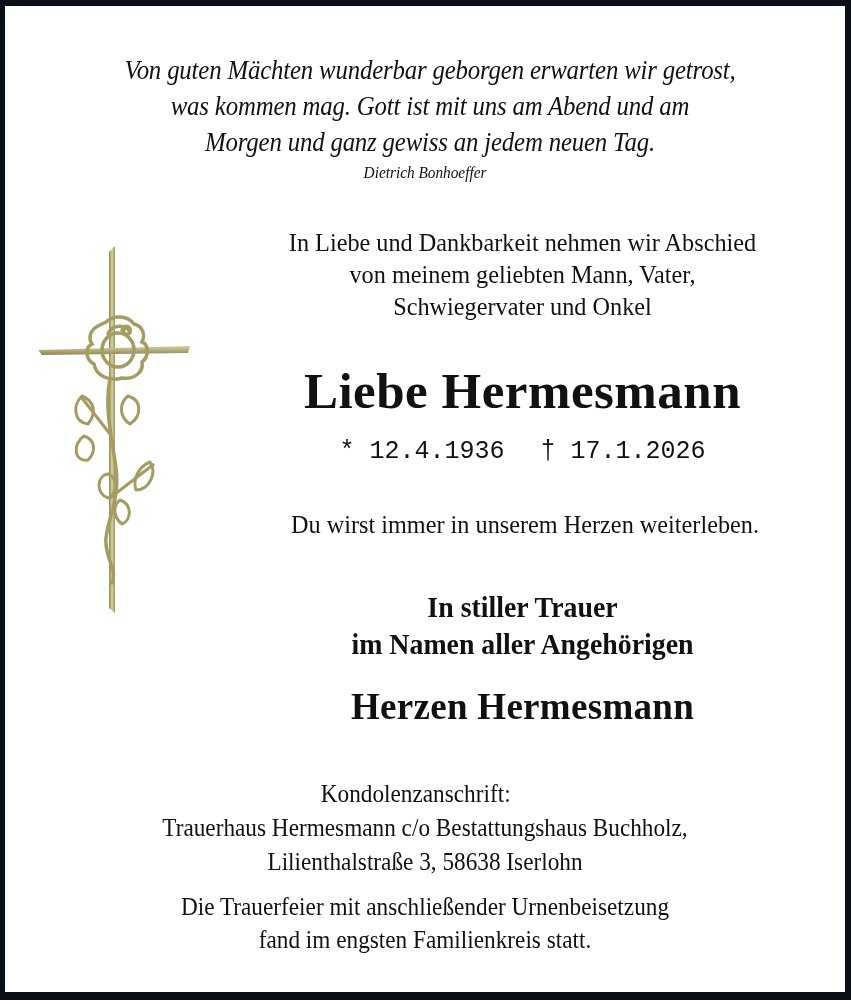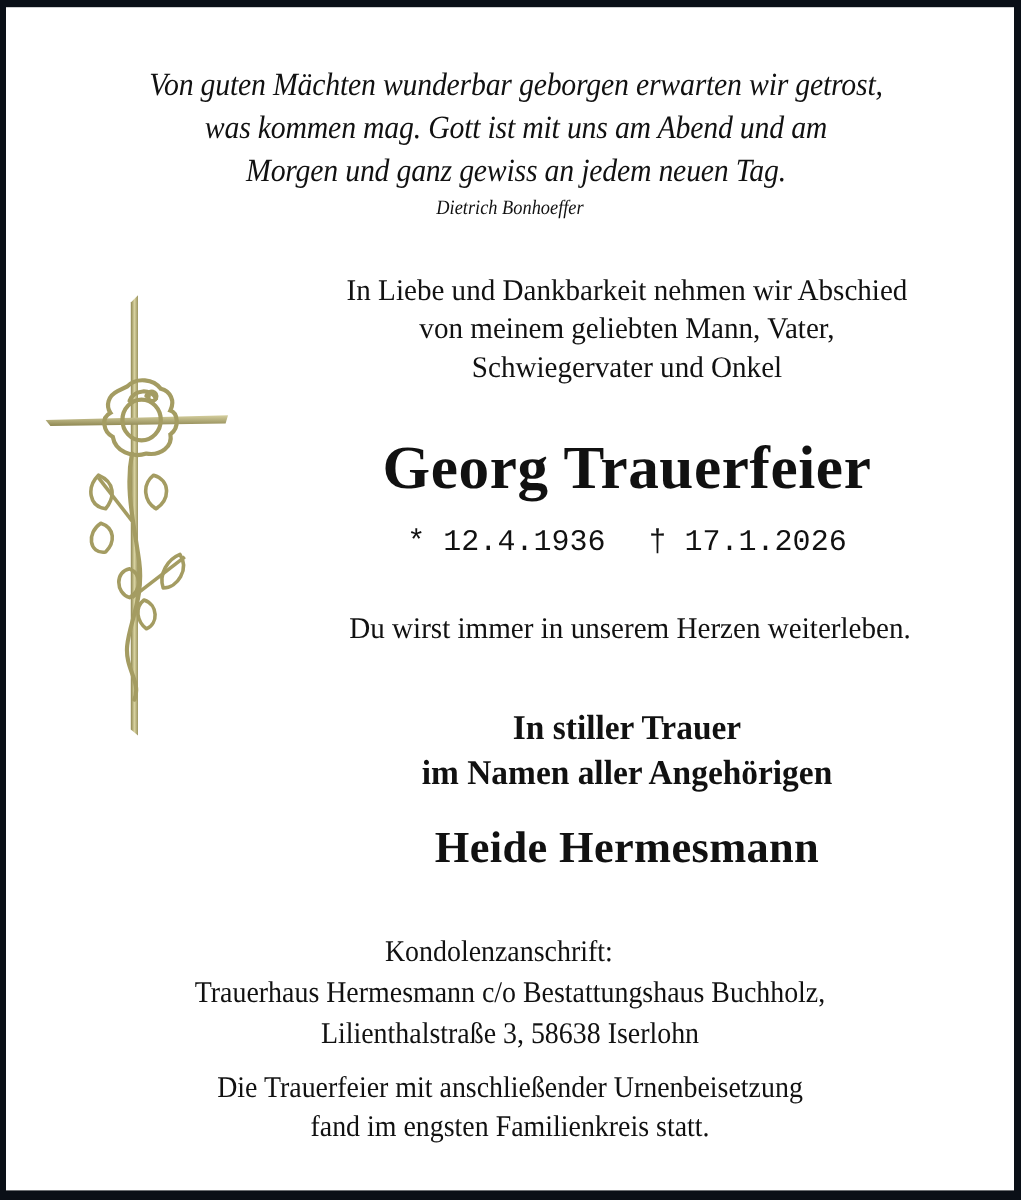--- a/index.html
+++ b/index.html
@@ -127,34 +127,34 @@
       <path d="M90,262 C102,266 102,282 92,286 C84,280 82,268 90,262 Z"></path>
     </g>
   </svg>
 
   <div class="abs intro">
     <span class="line">In Liebe und Dankbarkeit nehmen wir Abschied</span>
     <span class="line">von meinem geliebten Mann, Vater,</span>
     <span class="line">Schwiegervater und Onkel</span>
   </div>
 
-  <div class="abs name">Georg Trauerfeier</div>
+  <div class="abs name">Liebe Hermesmann</div>
 
   <div class="abs dates">
     <span>* 12.4.1936</span><span class="gap"></span><span>† 17.1.2026</span>
   </div>
 
   <div class="abs motto">Du wirst immer in unserem Herzen weiterleben.</div>
 
   <div class="abs mourn">
     <span class="line">In stiller Trauer</span>
     <span class="line">im Namen aller Angehörigen</span>
   </div>
 
-  <div class="abs mourner">Heide Hermesmann</div>
+  <div class="abs mourner">Herzen Hermesmann</div>
 
   <div class="abs address">
     <span class="line addr-label">Kondolenzanschrift:</span>
     <span class="line">Trauerhaus Hermesmann c/o Bestattungshaus Buchholz,</span>
     <span class="line">Lilienthalstraße 3, 58638 Iserlohn</span>
   </div>
 
   <div class="abs funeral">
     <span class="line">Die Trauerfeier mit anschließender Urnenbeisetzung</span>
     <span class="line">fand im engsten Familienkreis statt.</span>

